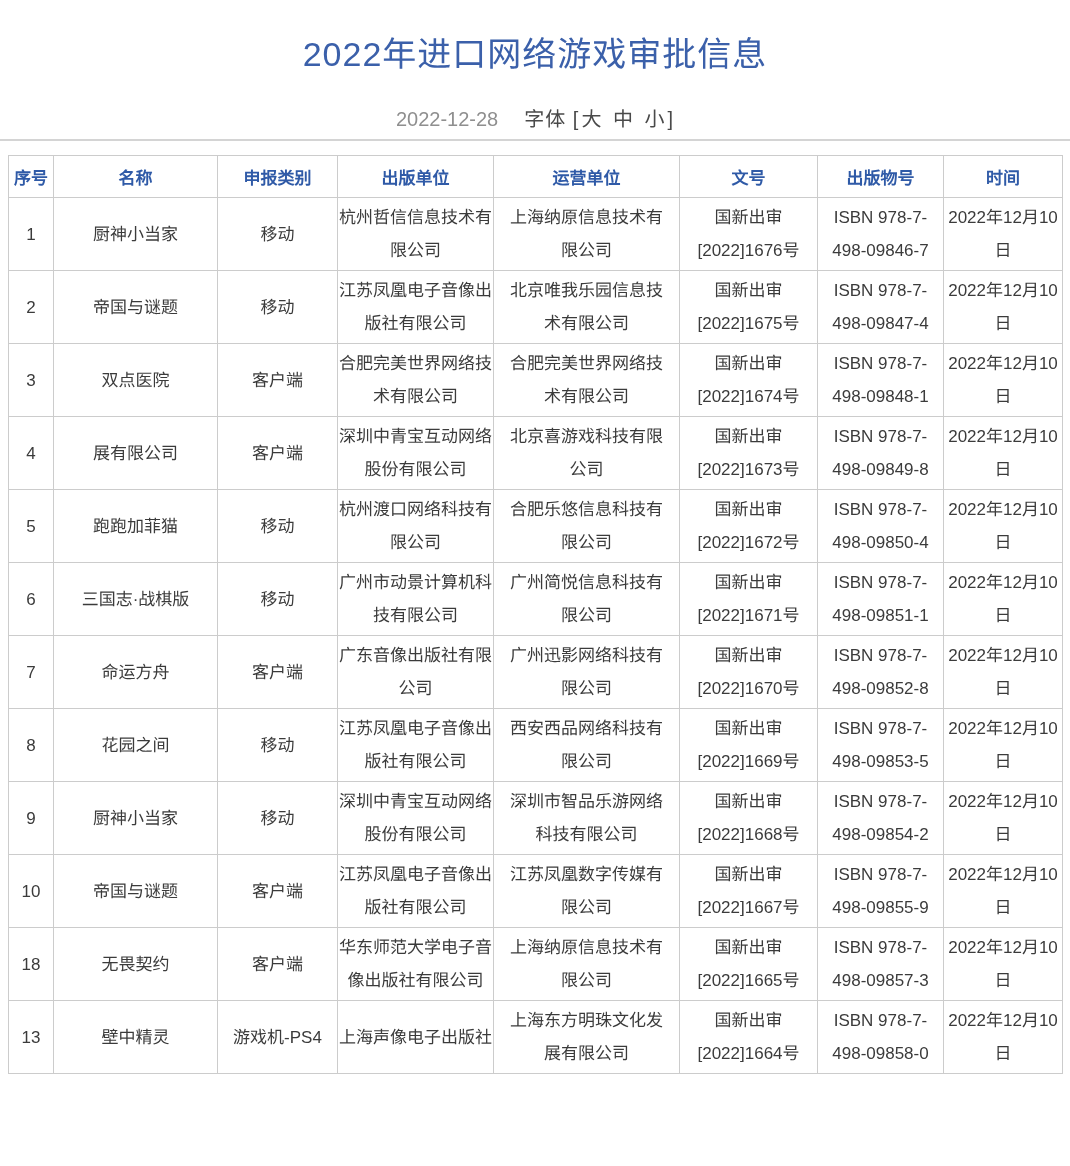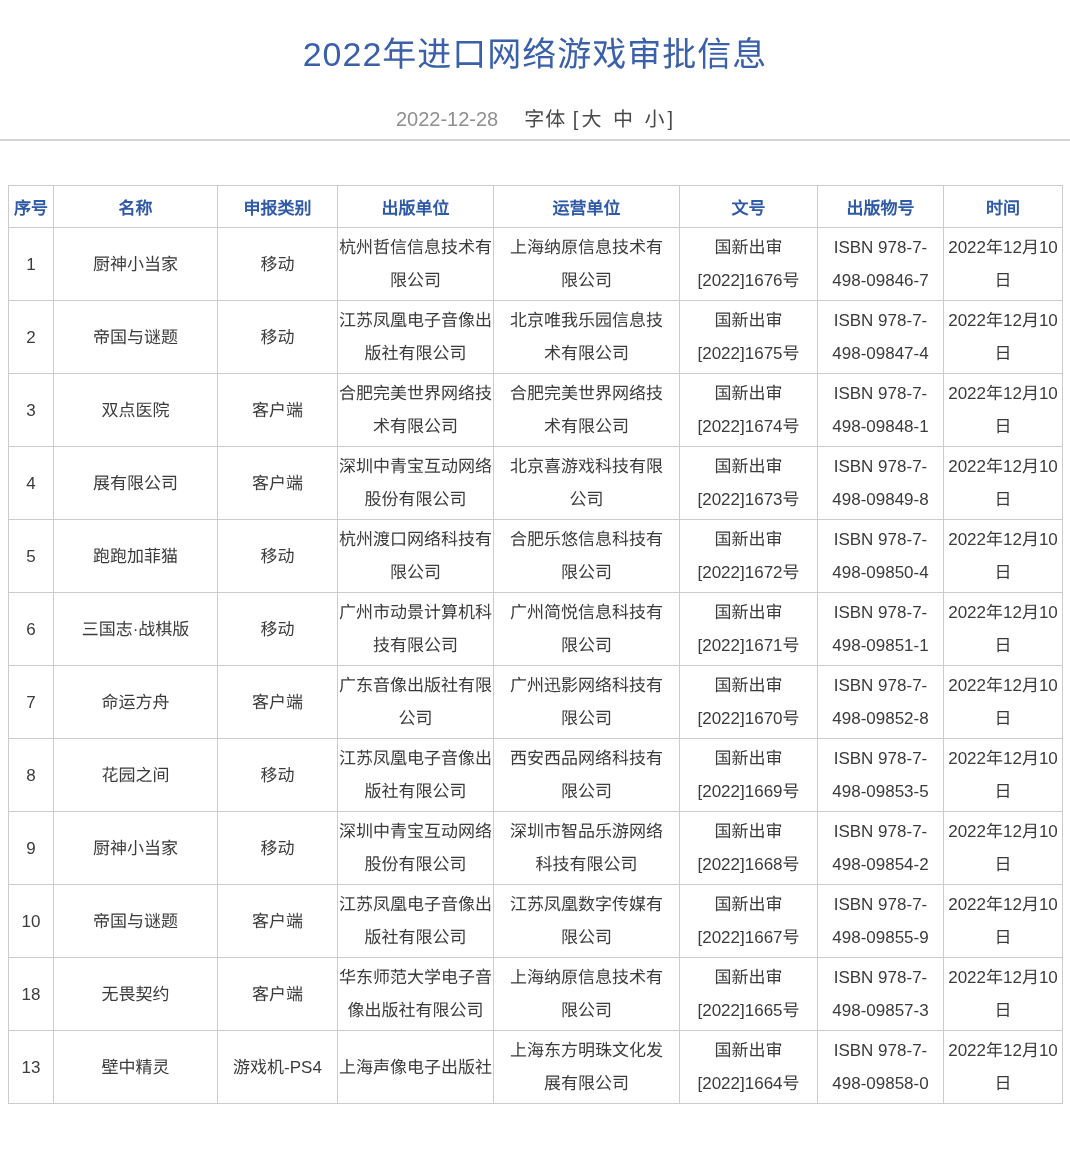--- a/index.html
+++ b/index.html
@@ -20,21 +20,21 @@
     color: var(--widget-text, #4a4a4a);
   }
   .meta .date { color: var(--date-gray, #8f8f8f); margin-right: 26px; }
   .fs-widget { letter-spacing: 1px; }
   .fs-opt {
     margin: 0 2px; color: var(--widget-text, #4a4a4a);
     text-decoration: none; cursor: pointer;
   }
   .divider { margin-top: 10px; height: 2px; background: var(--divider-gray, #d4d4d4); }
   table {
-    margin: 44px 8px 0; width: 1054px;
+    margin: 14px 8px 0; width: 1054px;
     border-collapse: collapse; table-layout: fixed; padding-left: 44px;
   }
   th, td {
     border: 1px solid var(--border-gray, #cccccc);
     text-align: center; vertical-align: middle;
     word-break: keep-all; overflow: hidden;
   }
   th {
     height: 41px; font-size: 17px; font-weight: bold;
     color: var(--header-blue, #2f5aa7);

